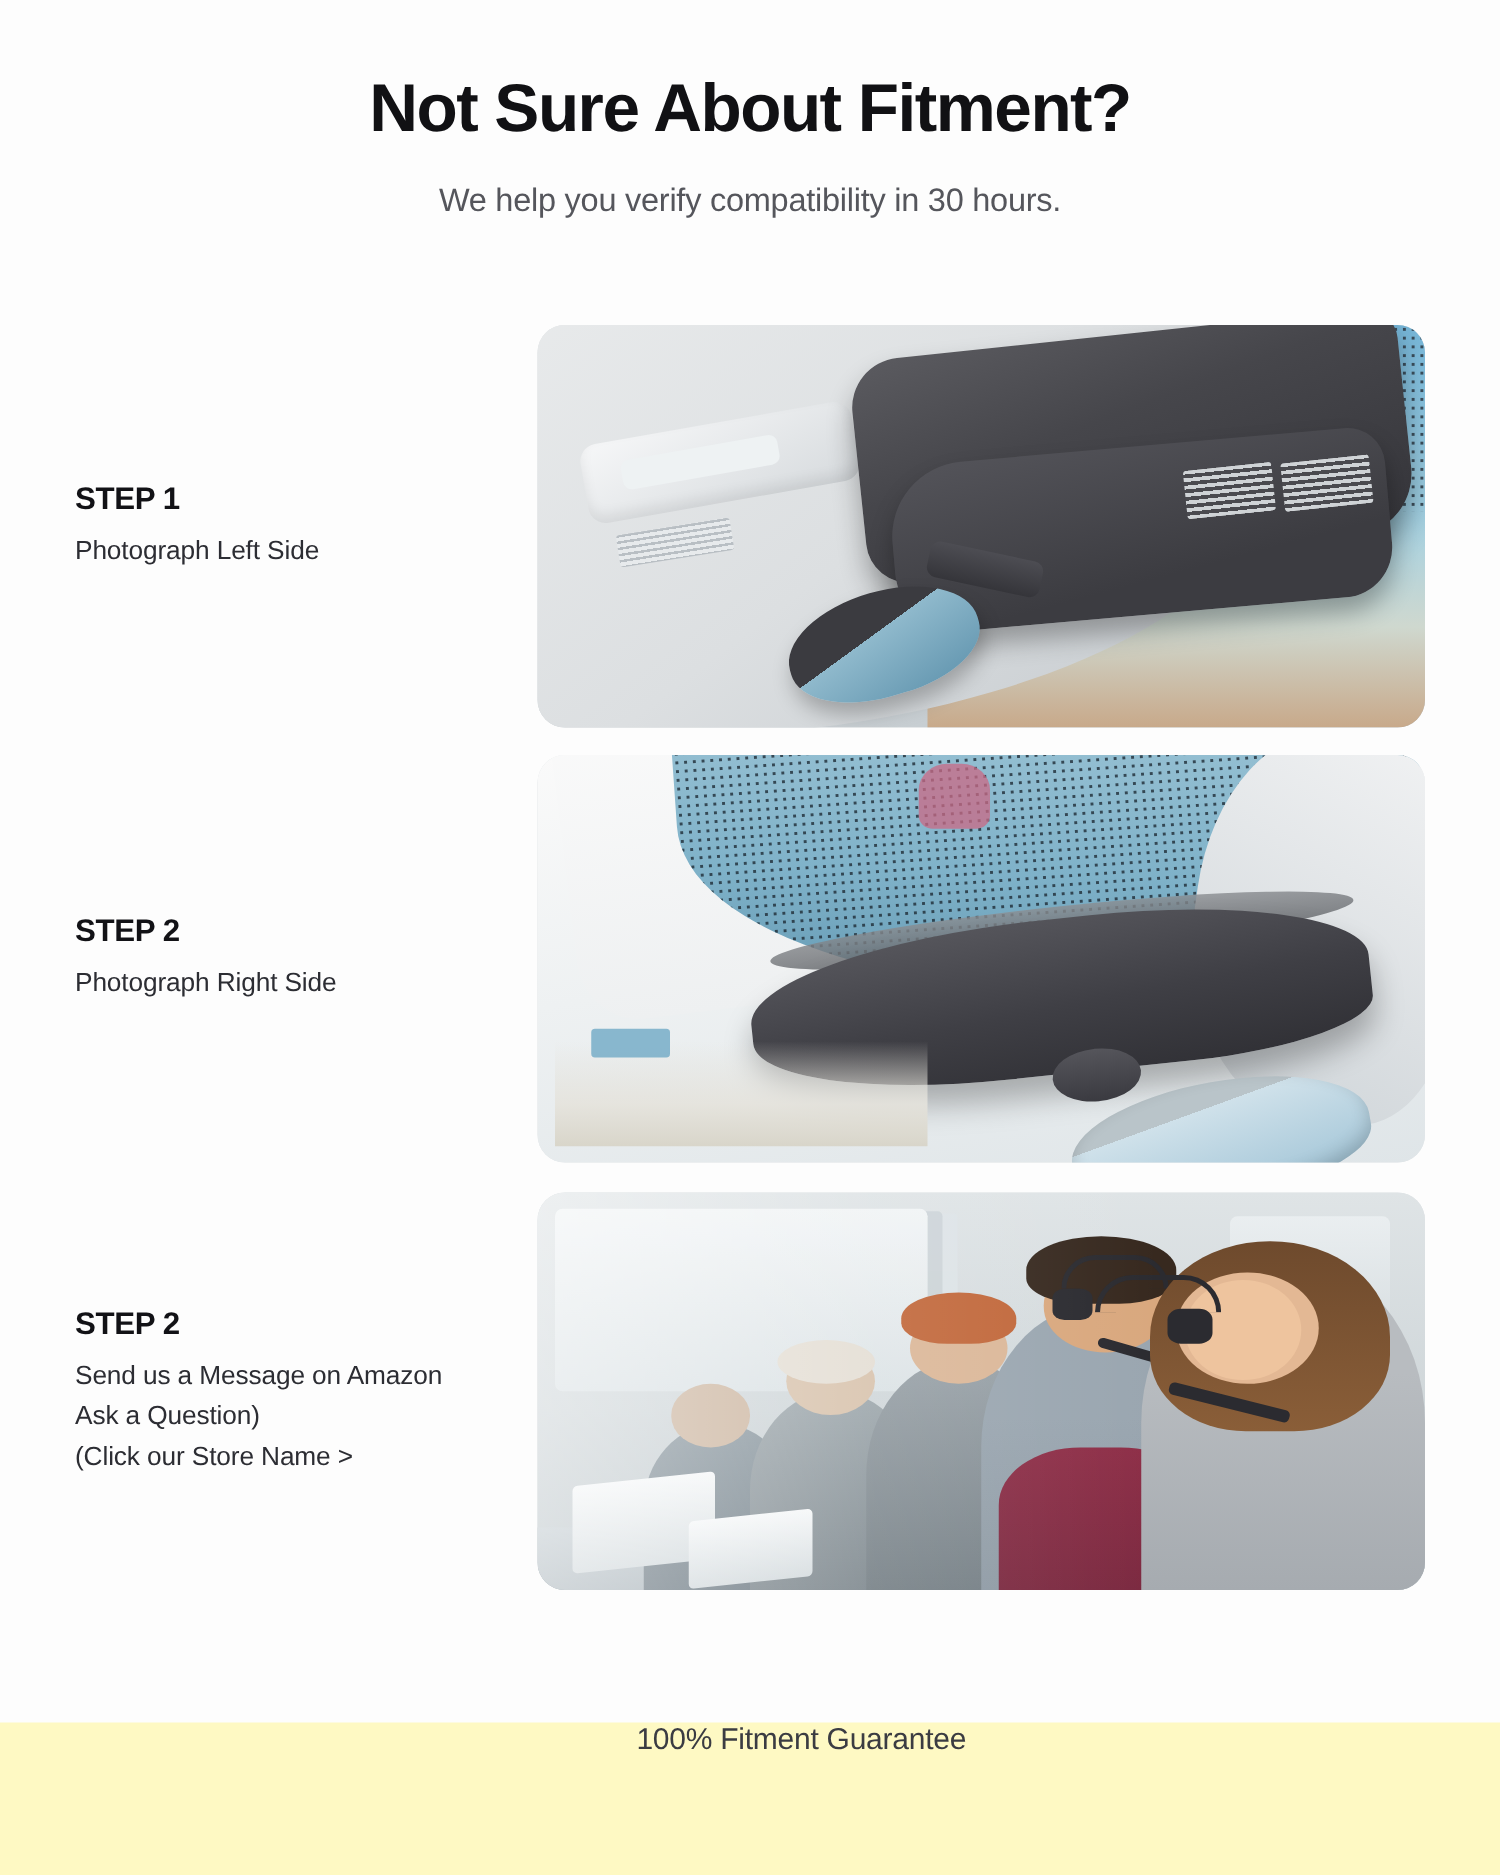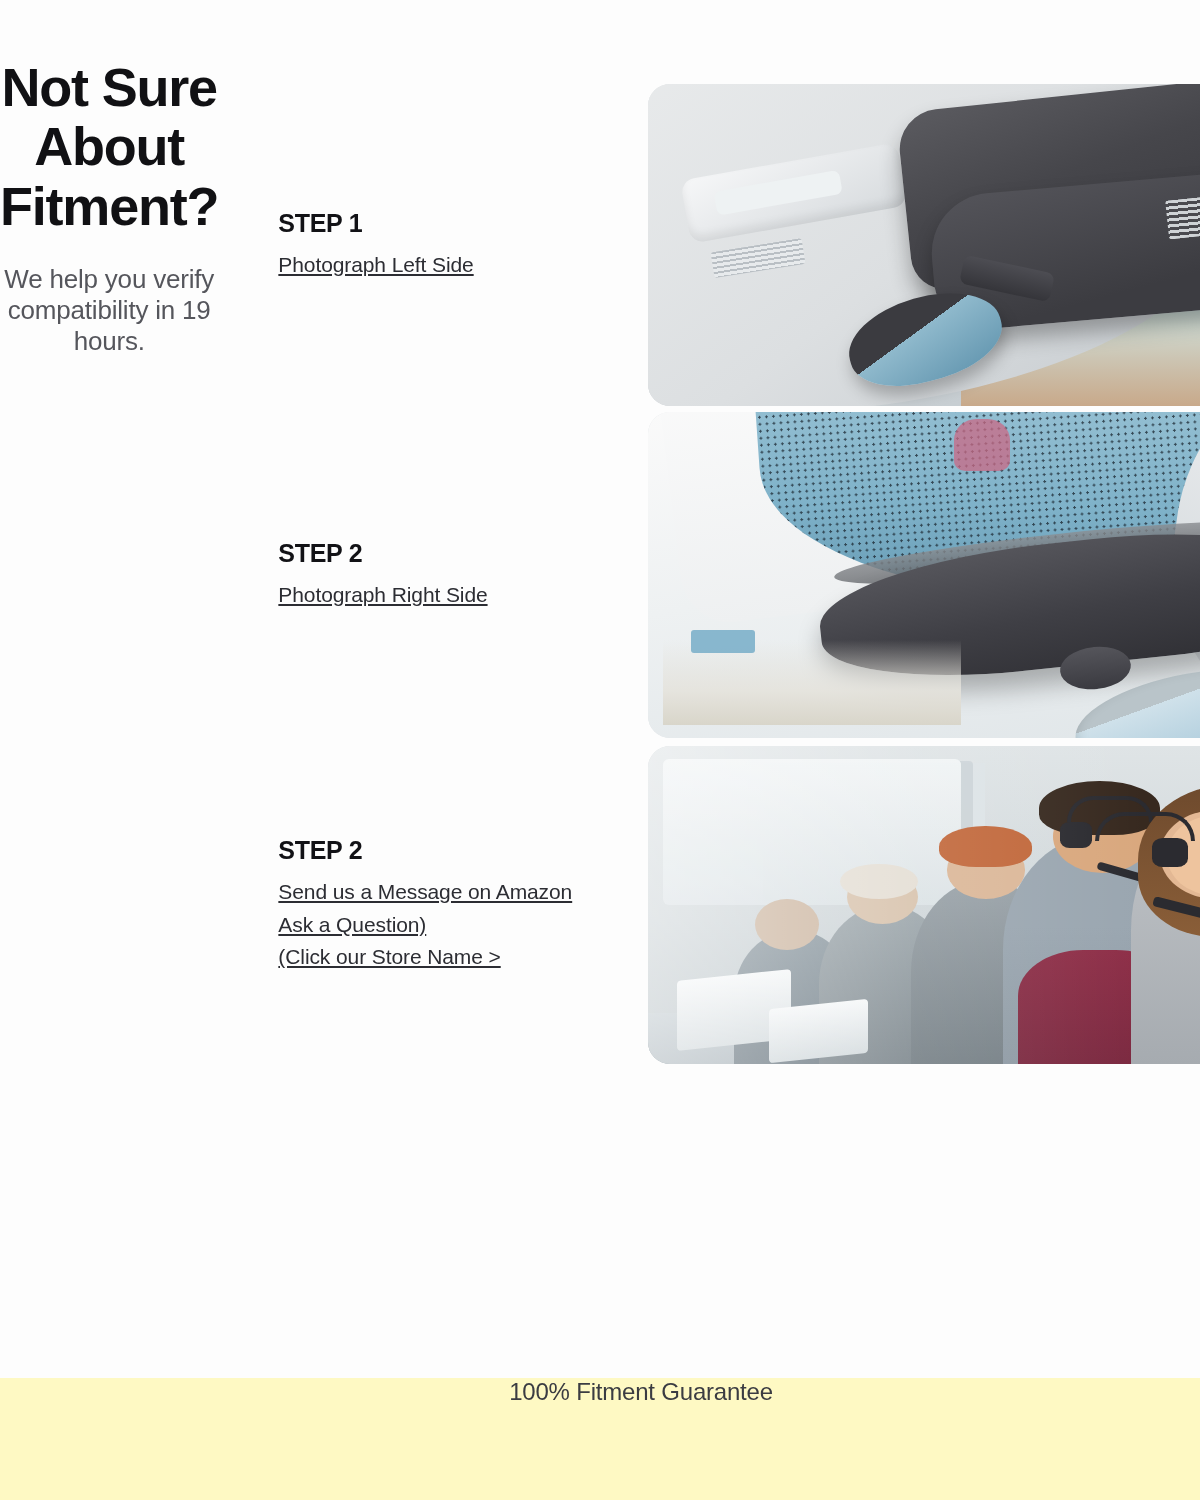--- a/index.html
+++ b/index.html
@@ -13,21 +13,21 @@
     font-family: "Liberation Sans", sans-serif;
     color: #1b1b1f;
     overflow: hidden;
     position: relative;
   }
   .page {
     width: 1200px;
     height: 1500px;
     position: relative;
     display: flex;
-    flex-direction: row;
+    flex-direction: column;
     background: #fdfdfd;
   }
   
   .header {
     padding-top: 58px;
     text-align: center;
   }
   .title {
     font-size: 54px;
     font-weight: 700;
@@ -42,21 +42,21 @@
     margin: 28px 0 0 0;
     font-weight: 400;
     letter-spacing: -0.2px;
   }
 
   
   .steps {
     margin-top: 80px;
     display: flex;
     flex-direction: column;
-    gap: 0;
+    gap: 16px;
     padding: 0 60px 0 0;
   }
   .step-row {
     display: flex;
     align-items: center;
     min-height: 330px;
   }
   .step-text {
     width: 430px;
     padding-left: 60px;
@@ -69,21 +69,20 @@
     letter-spacing: -0.3px;
     color: #121216;
     margin-bottom: 11px;
   }
   .step-desc {
     font-size: 21px;
     color: #2c2d33;
     line-height: 1.55;
     font-weight: 400;
     letter-spacing: -0.1px;
-    text-decoration: underline;
   }
   .step-desc .sub-line {
     display: block;
   }
 
   .step-media {
     width: 710px;
     height: 322px;
     border-radius: 22px;
     overflow: hidden;
@@ -435,21 +434,21 @@
     letter-spacing: -0.2px;
   }
 </style>
 </head>
 <body>
 
 <div class="page">
 
   <div class="header">
     <h1 class="title">Not Sure About Fitment?</h1>
-    <p class="subtitle">We help you verify compatibility in 19 hours.</p>
+    <p class="subtitle">We help you verify compatibility in 30 hours.</p>
   </div>
 
   <div class="steps">
 
     <div class="step-row row1">
       <div class="step-text">
         <div class="step-label">STEP 1</div>
         <div class="step-desc">Photograph Left Side</div>
       </div>
       <div class="step-media">

